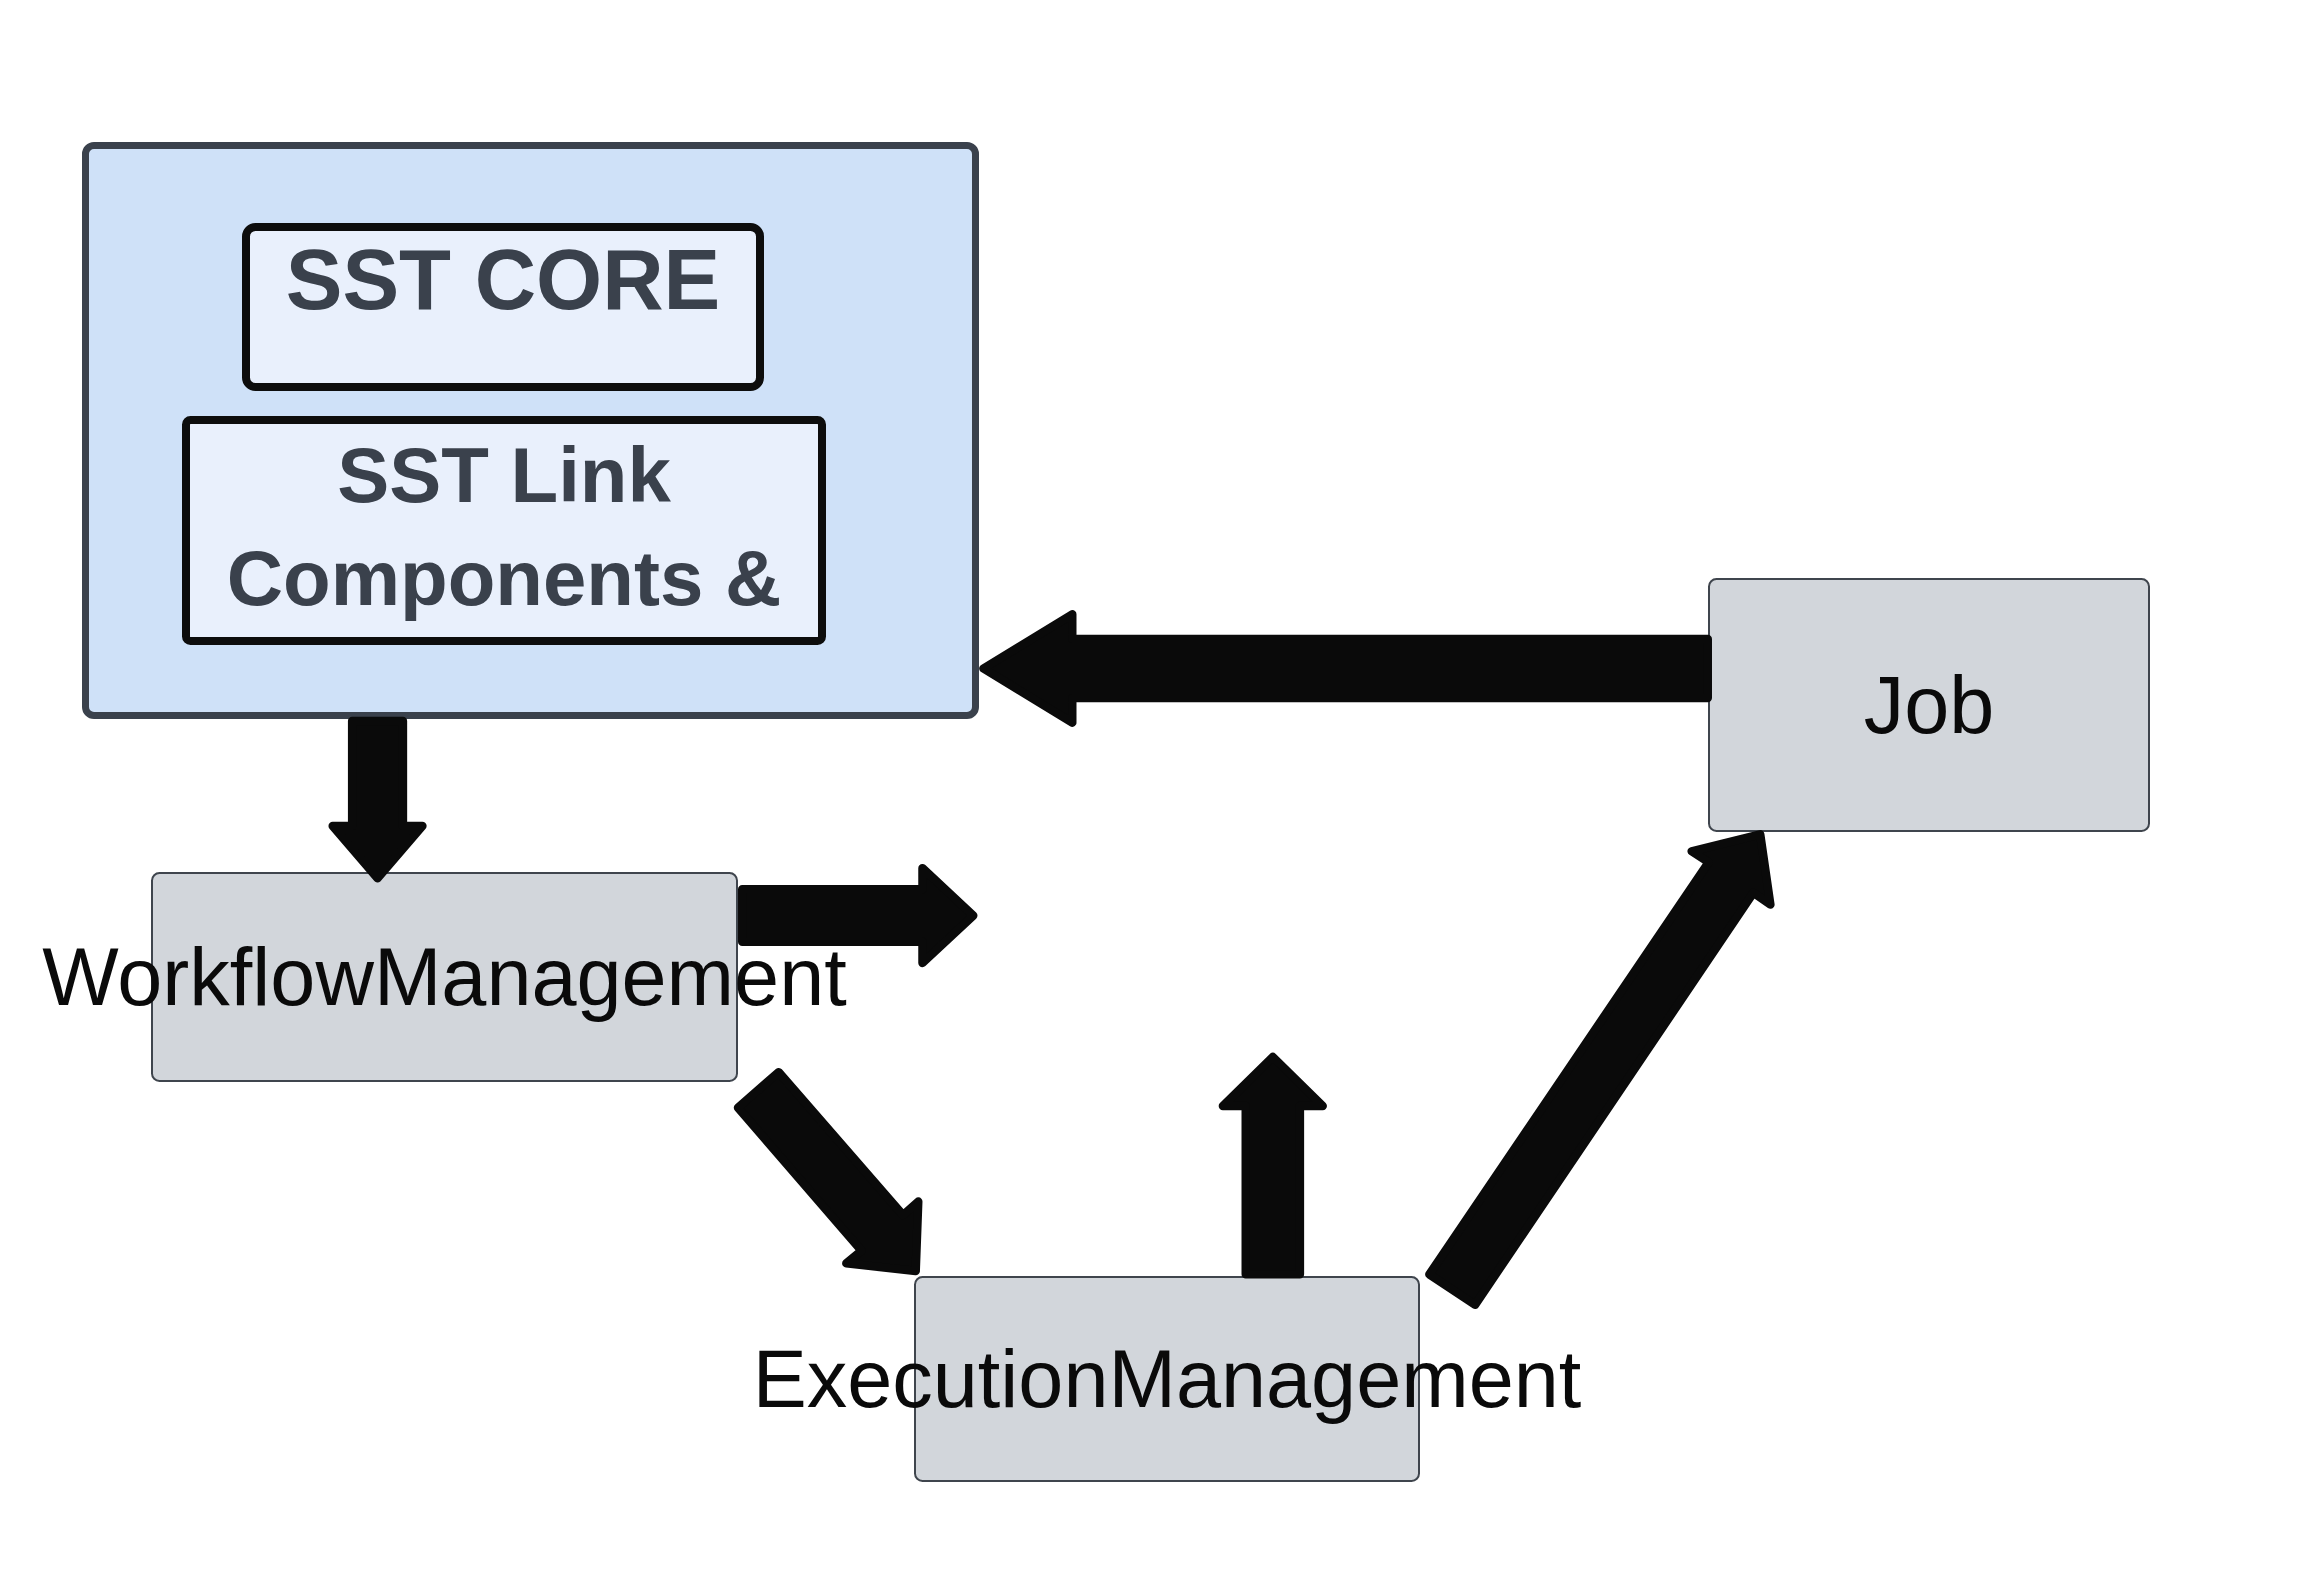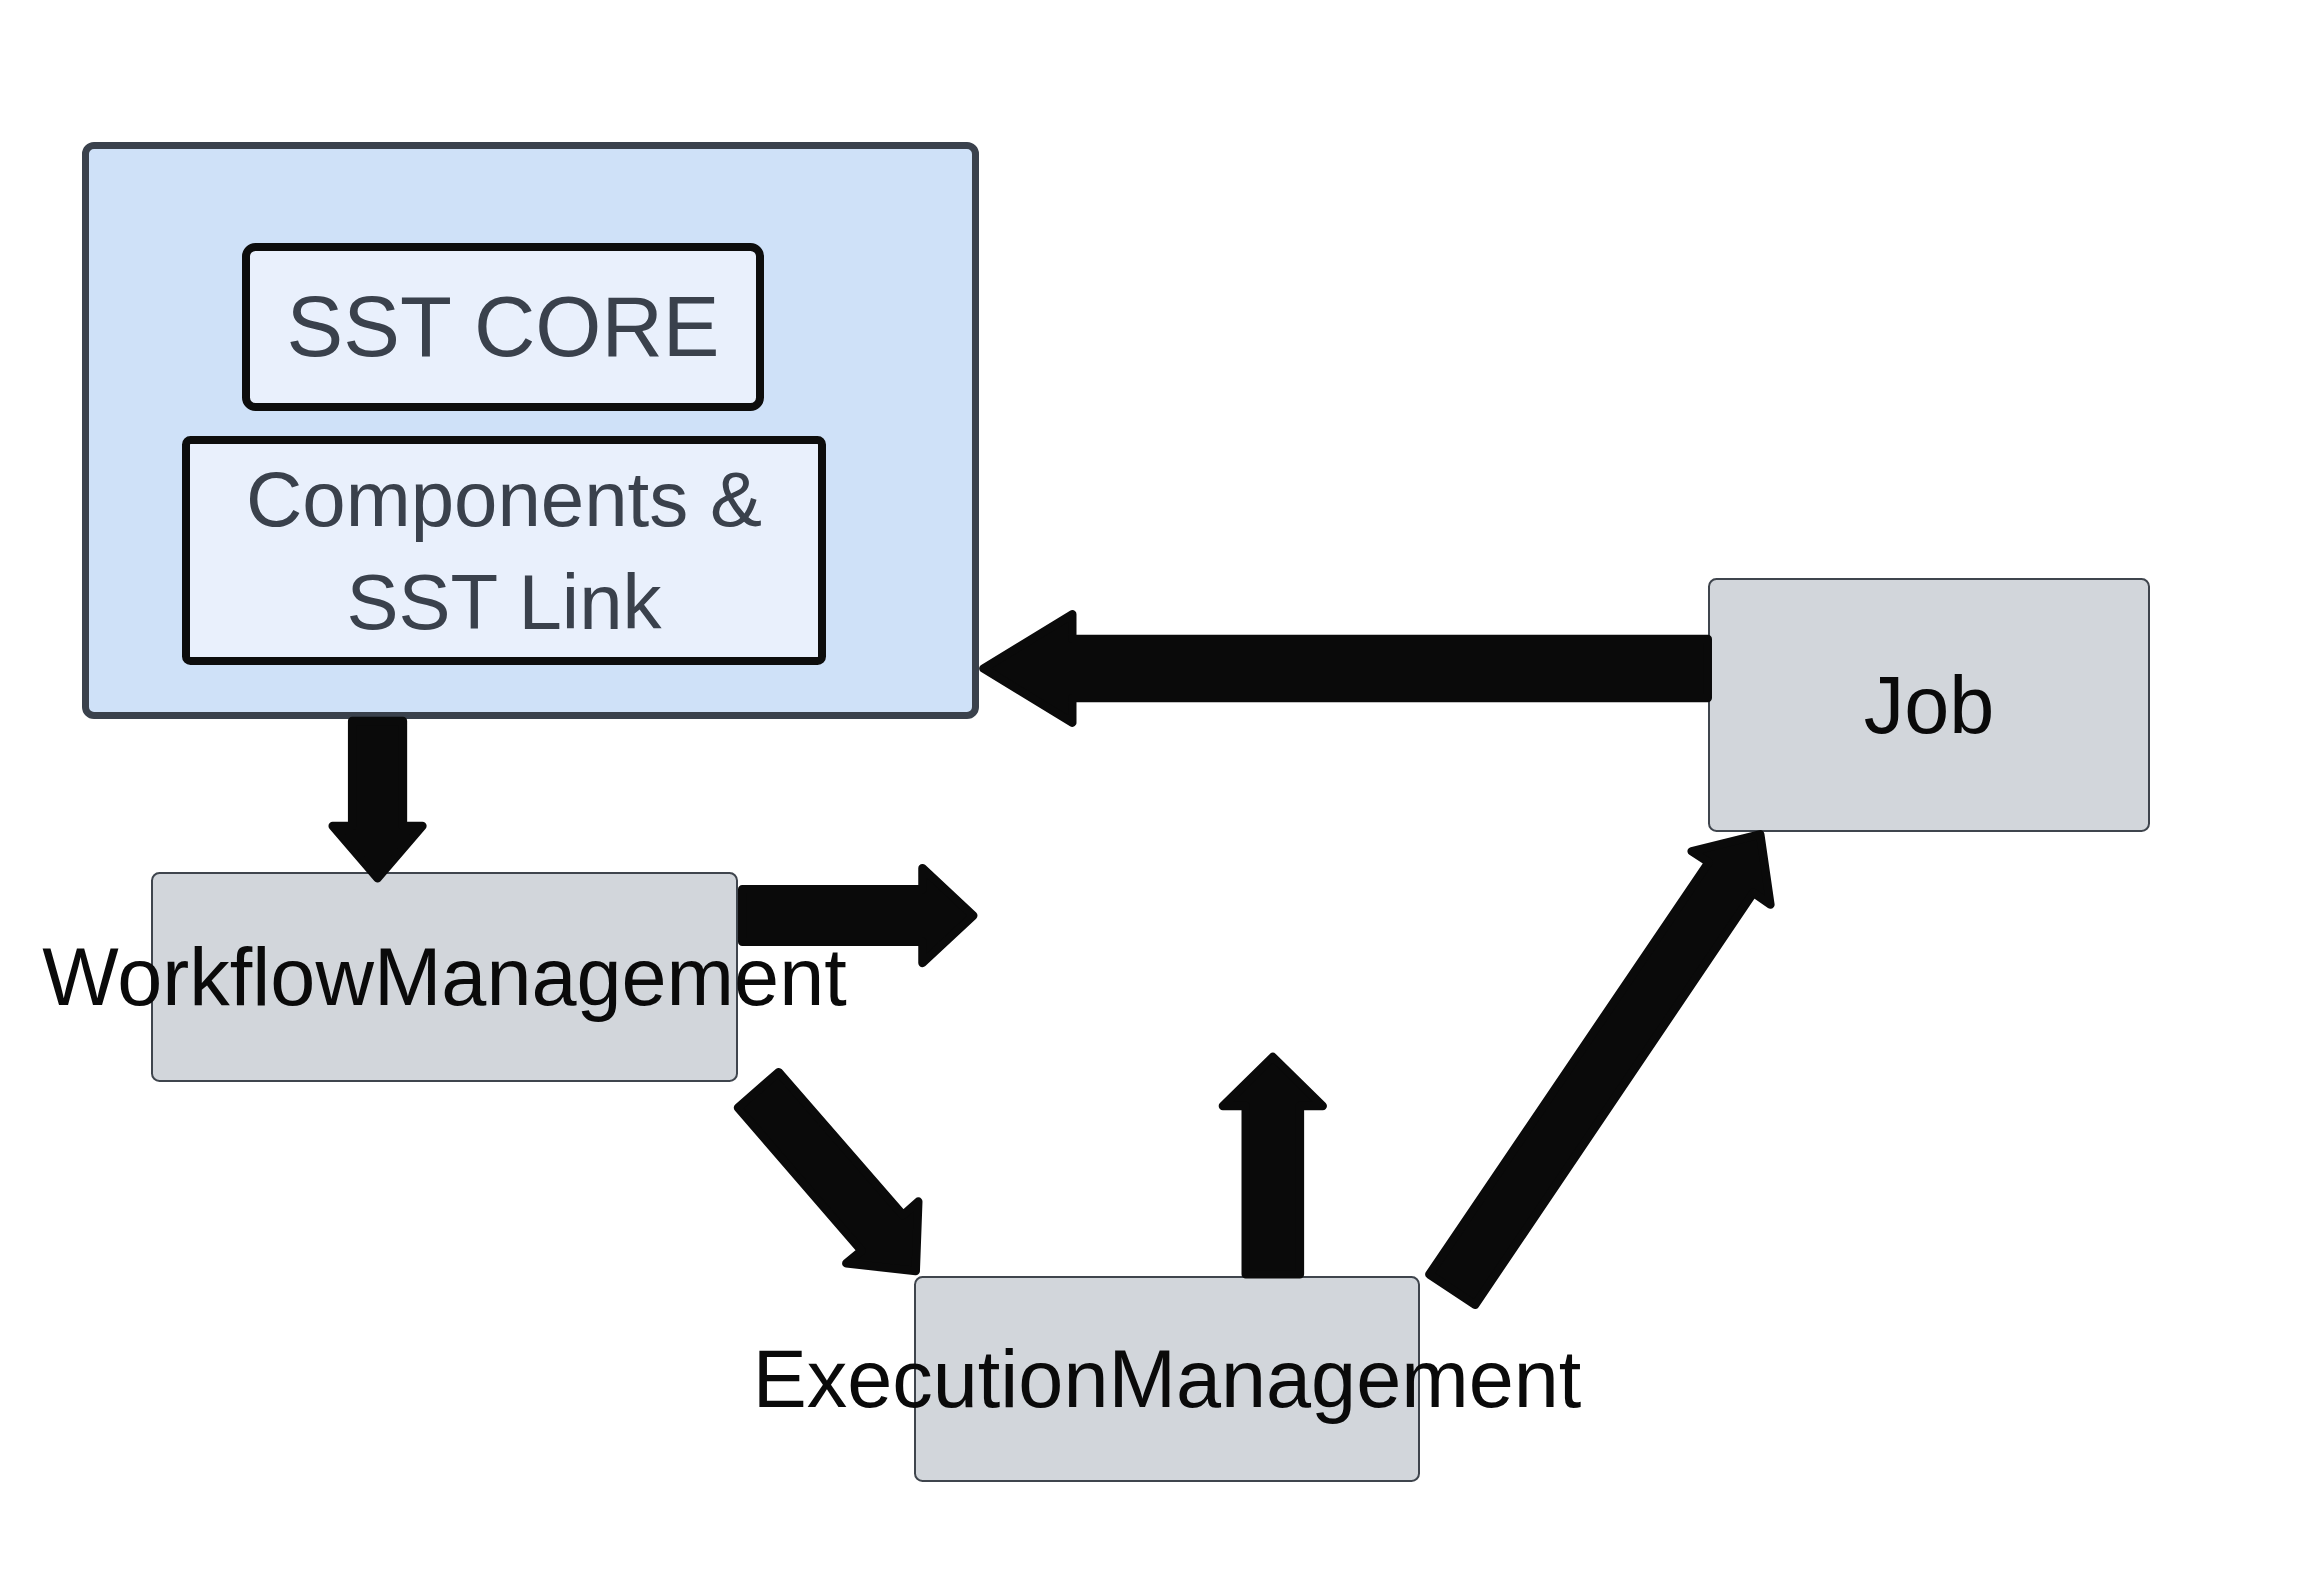--- a/index.html
+++ b/index.html
@@ -22,25 +22,24 @@
     background: var(--core-fill);
     border: 7.6px solid var(--core-border);
     border-radius: 12px;
   }
 
   
   .inner-box {
     background: var(--inner-fill);
     border: 8.5px solid var(--inner-border);
     display: flex; flex-direction: column;
-    align-items: center; justify-content: center;
+    align-items: center; justify-content: flex-start;
     text-align: center;
     color: var(--inner-text);
-    font-weight: normal;
-    margin-top: 20px;
+    font-weight: bold;
   }
   .core-title {
     left: 153px; top: 74px; width: 522px; height: 168px;
     border-radius: 13.5px;
     font-size: 85px;
   }
   .components {
     left: 93px; top: 267px; width: 644px; height: 229px;
     border-radius: 8.5px;
     font-size: 78px; line-height: 1.32;
@@ -81,22 +80,22 @@
 </head>
 <body>
 
 <div class="canvas">
 
   <div class="box core-container">
     <div class="box inner-box core-title">
       <span class="line">SST CORE</span>
     </div>
     <div class="box inner-box components">
+      <span class="line">SST Link</span>
       <span class="line">Components &amp;</span>
-      <span class="line">SST Link</span>
     </div>
   </div>
 
   <div class="box gray-box workflow">
     <span class="line">Workflow</span>
     <span class="line">Management</span>
   </div>
 
 
   <div class="box gray-box resource">

